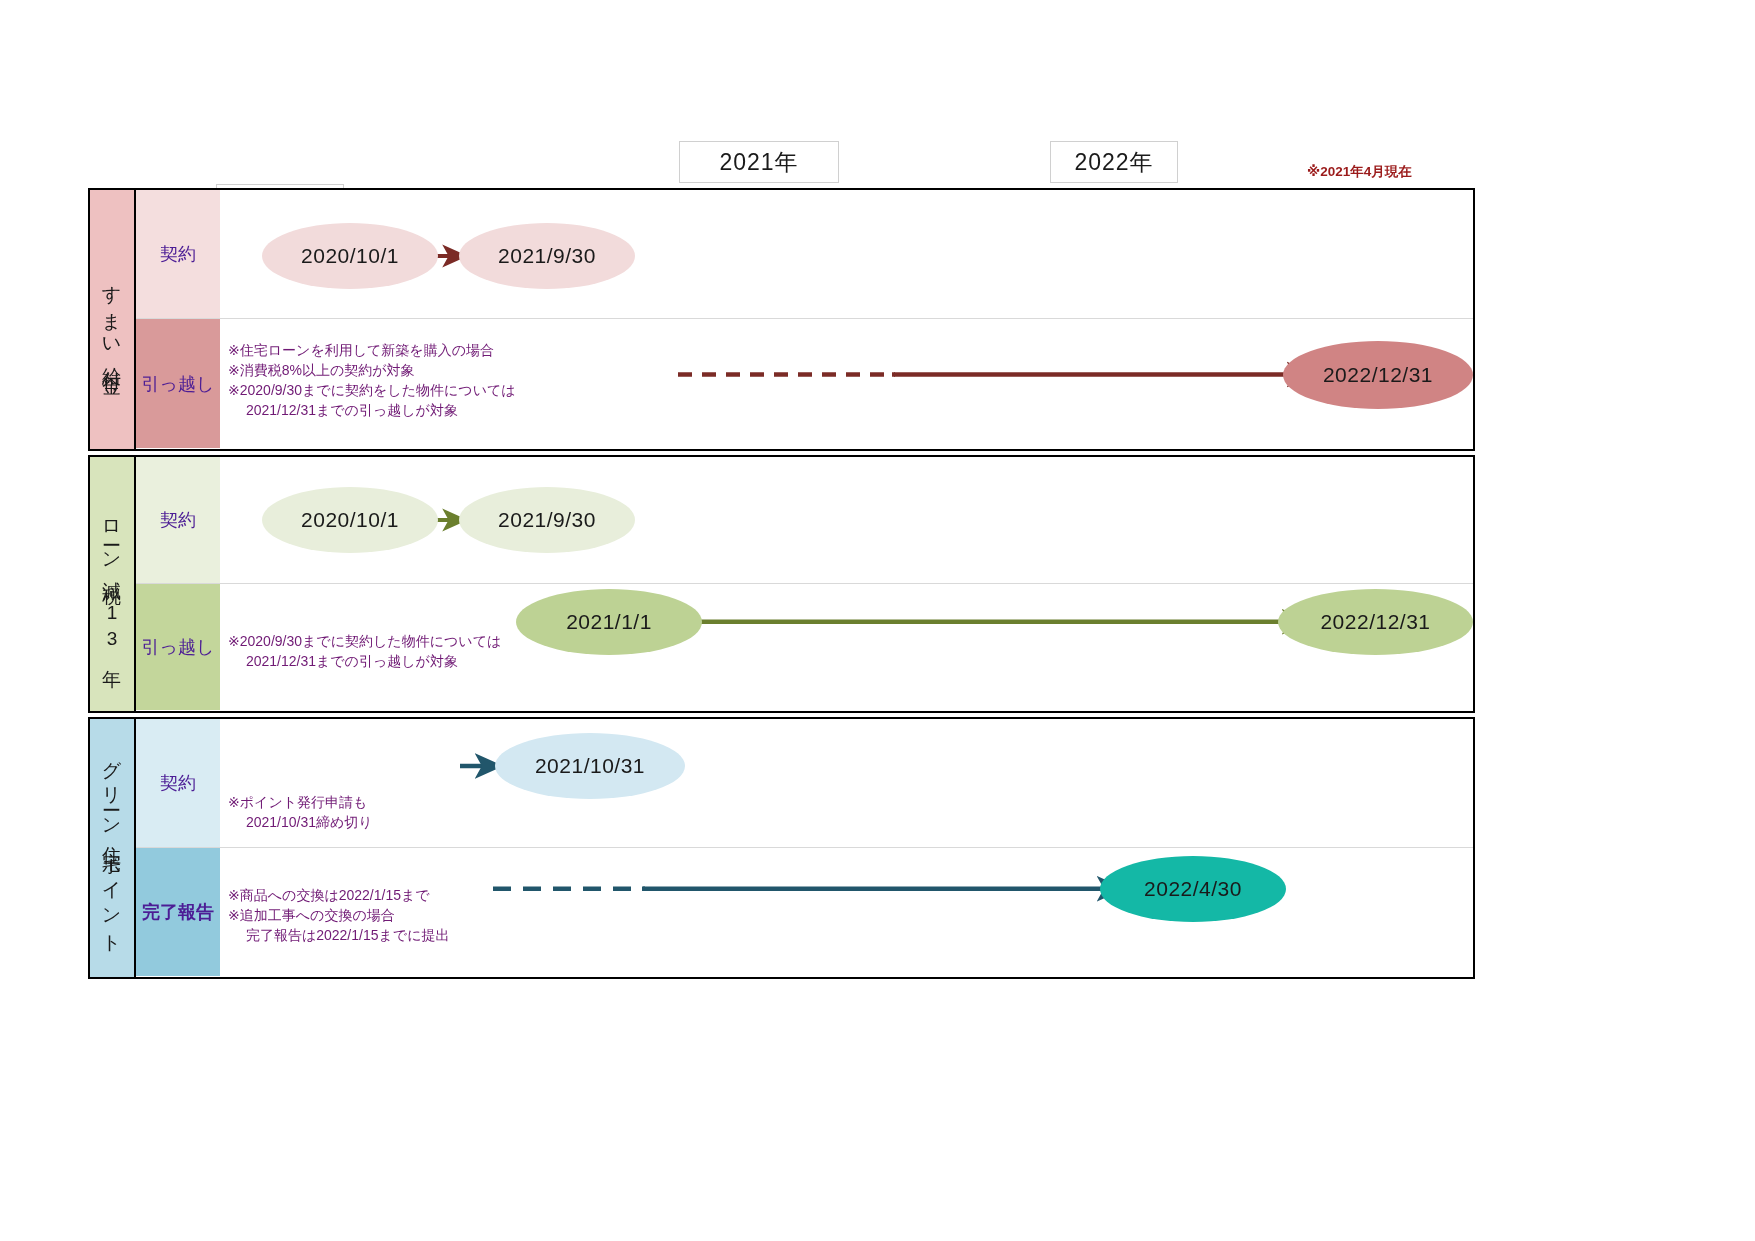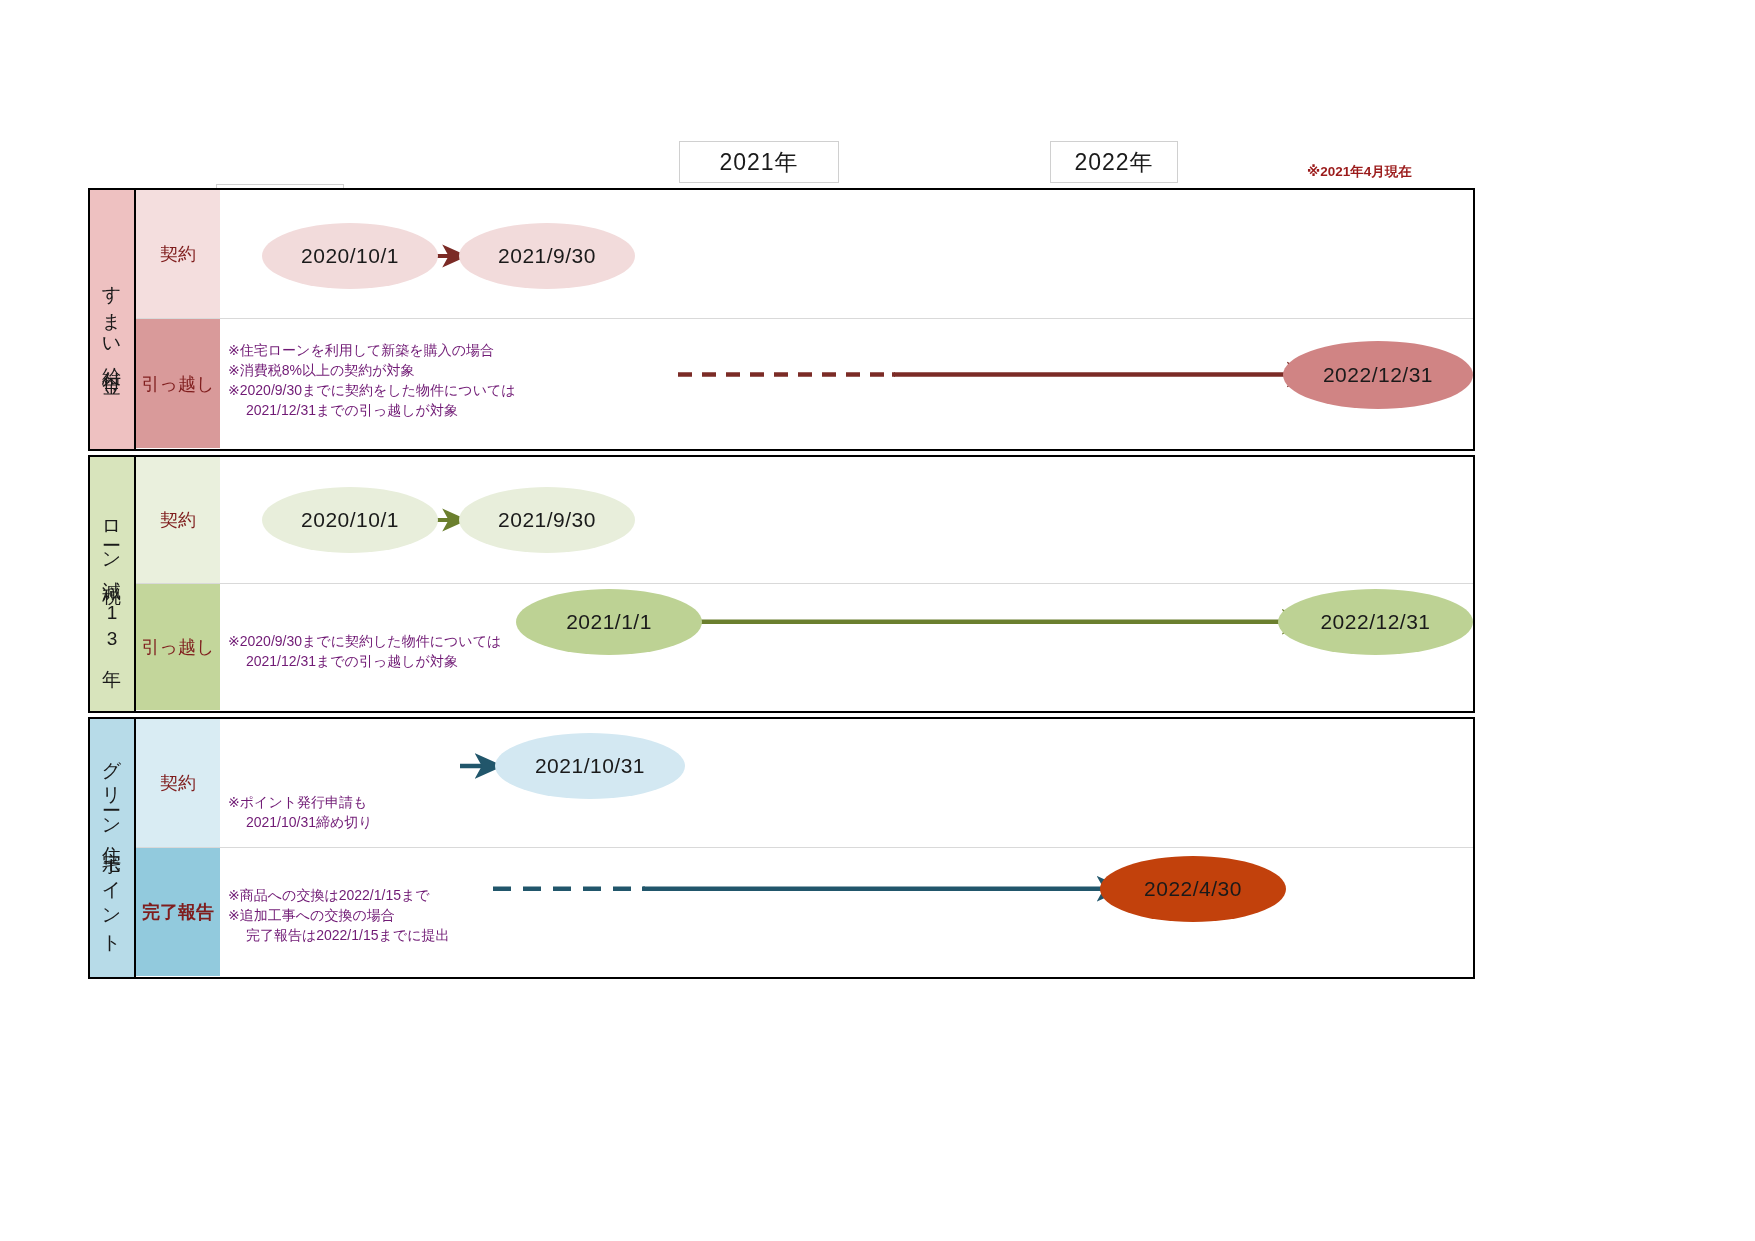--- a/index.html
+++ b/index.html
@@ -91,21 +91,21 @@
   .row + .row { border-top: 1px solid #d9d9d9; }
 
   .row-label {
     position: absolute;
     left: 0; top: 0; bottom: 0;
     width: 84px;
     display: flex;
     align-items: center;
     justify-content: center;
     font-size: 18px;
-    color: #7f1d1d;
+    color: #4c1d95;
     box-sizing: border-box;
     white-space: nowrap;
   }
 
   .row-body {
     position: absolute;
     left: 84px; right: 0; top: 0; bottom: 0;
   }
 
   .note {
@@ -297,20 +297,20 @@
 　 完了報告は2022/1/15までに提出</div>
         <svg class="arrow-layer" viewBox="0 0 1253 129" preserveAspectRatio="none">
           <defs>
             <marker id="ah6" markerWidth="7" markerHeight="7" refX="5.2" refY="3.2" orient="auto">
               <path d="M0,0.3 L6.4,3.2 L0,6.1 L1.6,3.2 Z" fill="#21566b"></path>
             </marker>
           </defs>
           <line x1="273" y1="41" x2="425" y2="41" stroke="#21566b" stroke-width="4.5" stroke-dasharray="18 12"></line>
           <line x1="422" y1="41" x2="900" y2="41" stroke="#21566b" stroke-width="4.5" marker-end="url(#ah6)"></line>
         </svg>
-        <div class="ellipse" style="left:880px; top:8px; width:186px; height:66px; background:#c2410c;">
+        <div class="ellipse" style="left:880px; top:8px; width:186px; height:66px; background:#14b8a6;">
           <span>2022/4/30</span>
         </div>
       </div>
     </div>
   </div>
 
 </div>
 
 </body></html>

